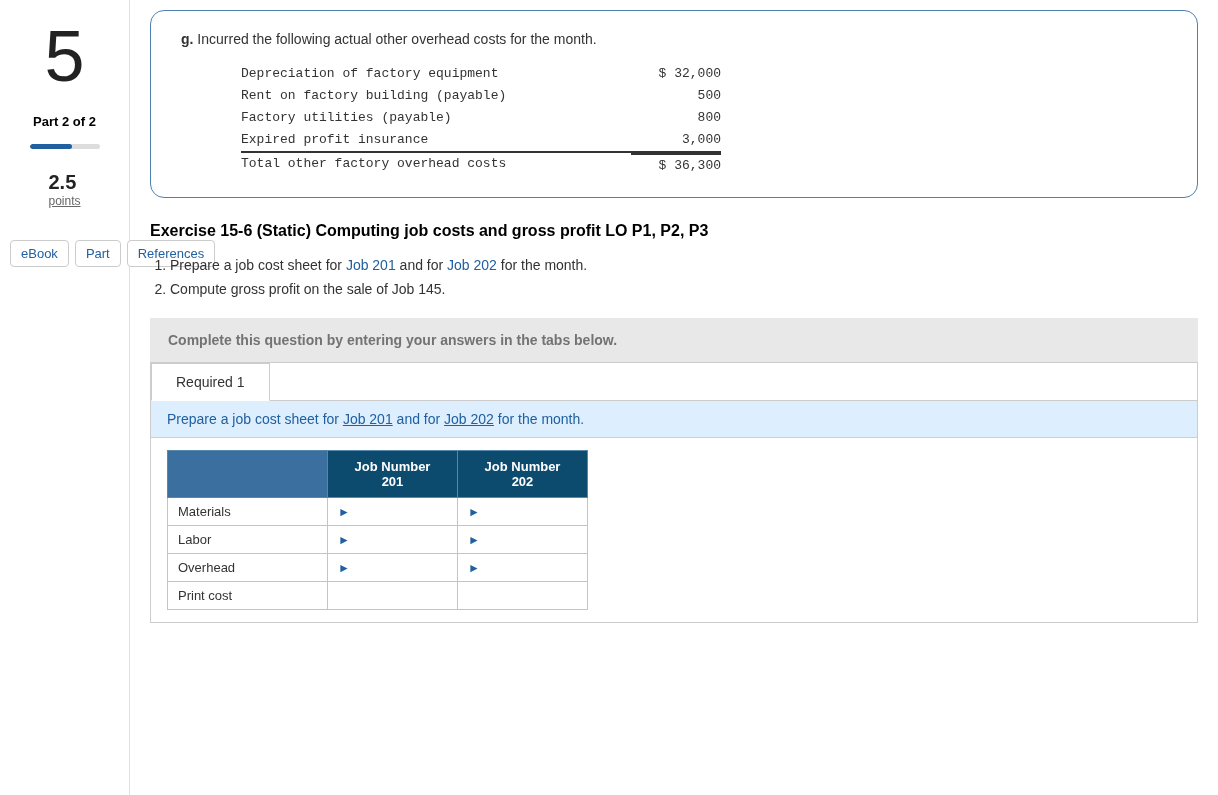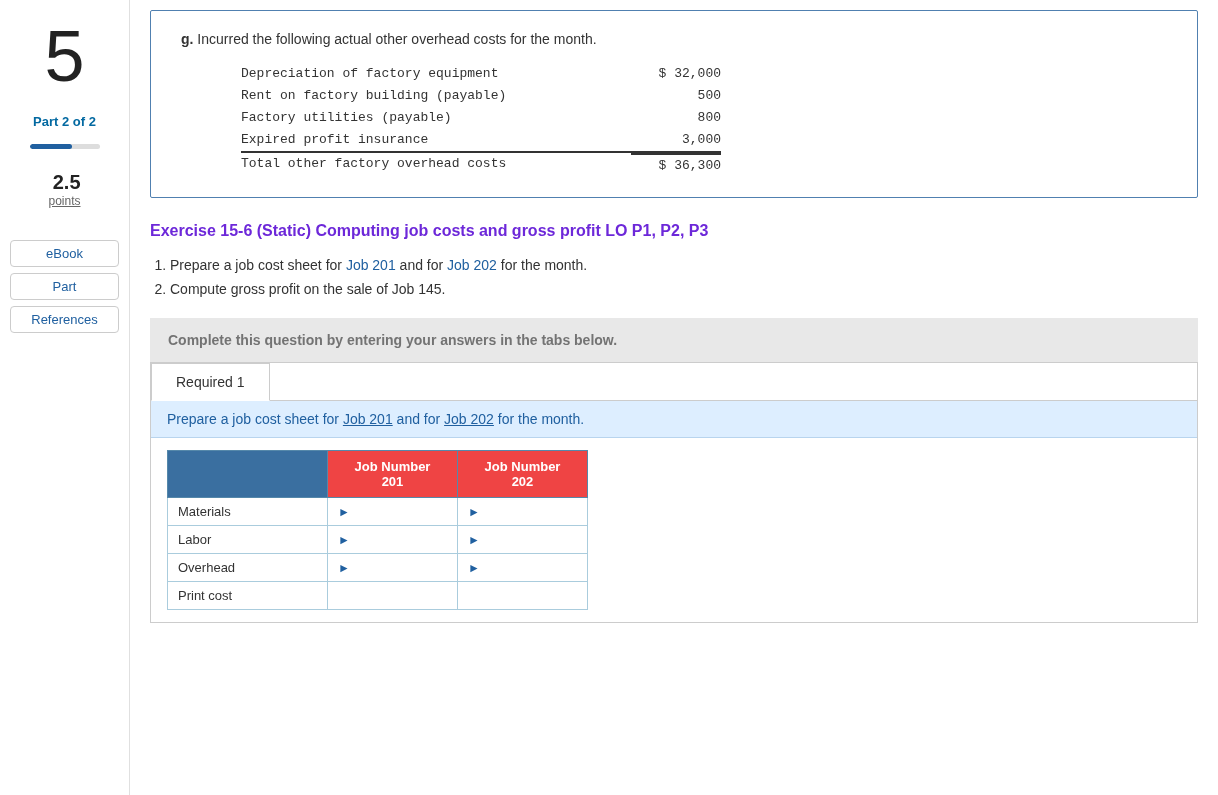--- a/index.html
+++ b/index.html
@@ -27,55 +27,55 @@
     }
     .sidebar-number {
       font-size: 72px;
       font-weight: 300;
       color: #222;
       line-height: 1;
       margin-bottom: 10px;
     }
     .part-label {
       font-size: 13px;
-      color: #0369a1;
+      color: #000000;
       font-weight: bold;
       text-align: center;
     }
     .part-progress {
       width: 70px;
       height: 5px;
       background: #ddd;
       border-radius: 3px;
       margin-top: 3px;
       overflow: hidden;
     }
     .part-progress-fill {
       height: 100%;
       width: 60%;
       background: #2060a0;
       border-radius: 3px;
     }
     .points-section {
-      text-align: right;
+      text-align: left;
       margin-top: 10px;
     }
     .points-value {
       font-size: 20px;
       font-weight: bold;
       color: #222;
     }
     .points-text {
       font-size: 12px;
       color: #666;
       text-decoration: underline;
     }
     .sidebar-buttons {
       display: flex;
-      flex-direction: column;
+      flex-direction: row;
       gap: 6px;
       margin-top: 20px;
       width: 100%;
     }
     .sidebar-btn {
       background: #fff;
       border: 1px solid #ccc;
       border-radius: 4px;
       padding: 5px 10px;
       font-size: 13px;
@@ -87,21 +87,21 @@
     
     .main-content {
       flex: 1;
       padding: 0 20px 20px 20px;
       overflow-y: auto;
     }
 
     
     .overhead-section {
       border: 1px solid #5080b0;
-      border-radius: 2px;
+      border-radius: 14px;
       padding: 20px 30px 20px 30px;
       margin-bottom: 24px;
       margin-top: 10px;
     }
     .overhead-title {
       font-size: 14px;
       color: #333;
       margin-bottom: 16px;
     }
     .overhead-title strong {
@@ -129,21 +129,21 @@
       min-width: 90px;
     }
     .underline-row {
       border-bottom: 1px solid #333;
     }
 
     
     .exercise-title {
       font-size: 16px;
       font-weight: bold;
-      color: #6d28d9;
+      color: #000000;
       margin-bottom: 14px;
     }
     .exercise-instructions {
       margin-bottom: 16px;
       line-height: 1.7;
     }
     .exercise-instructions ol {
       margin-left: 20px;
     }
     .exercise-instructions li {
@@ -206,21 +206,21 @@
       text-decoration: underline;
     }
 
     
     .job-cost-table {
       border-collapse: collapse;
       margin: 12px 16px;
       min-width: 400px;
     }
     .job-cost-table th {
-      background: #ef4444;
+      background: #0c4a6e;
       color: #fff;
       padding: 8px 16px;
       text-align: center;
       font-weight: bold;
       font-size: 13px;
       border: 1px solid #5588aa;
     }
     .job-cost-table th.empty-header {
       background: #3a6fa0;
       min-width: 160px;

